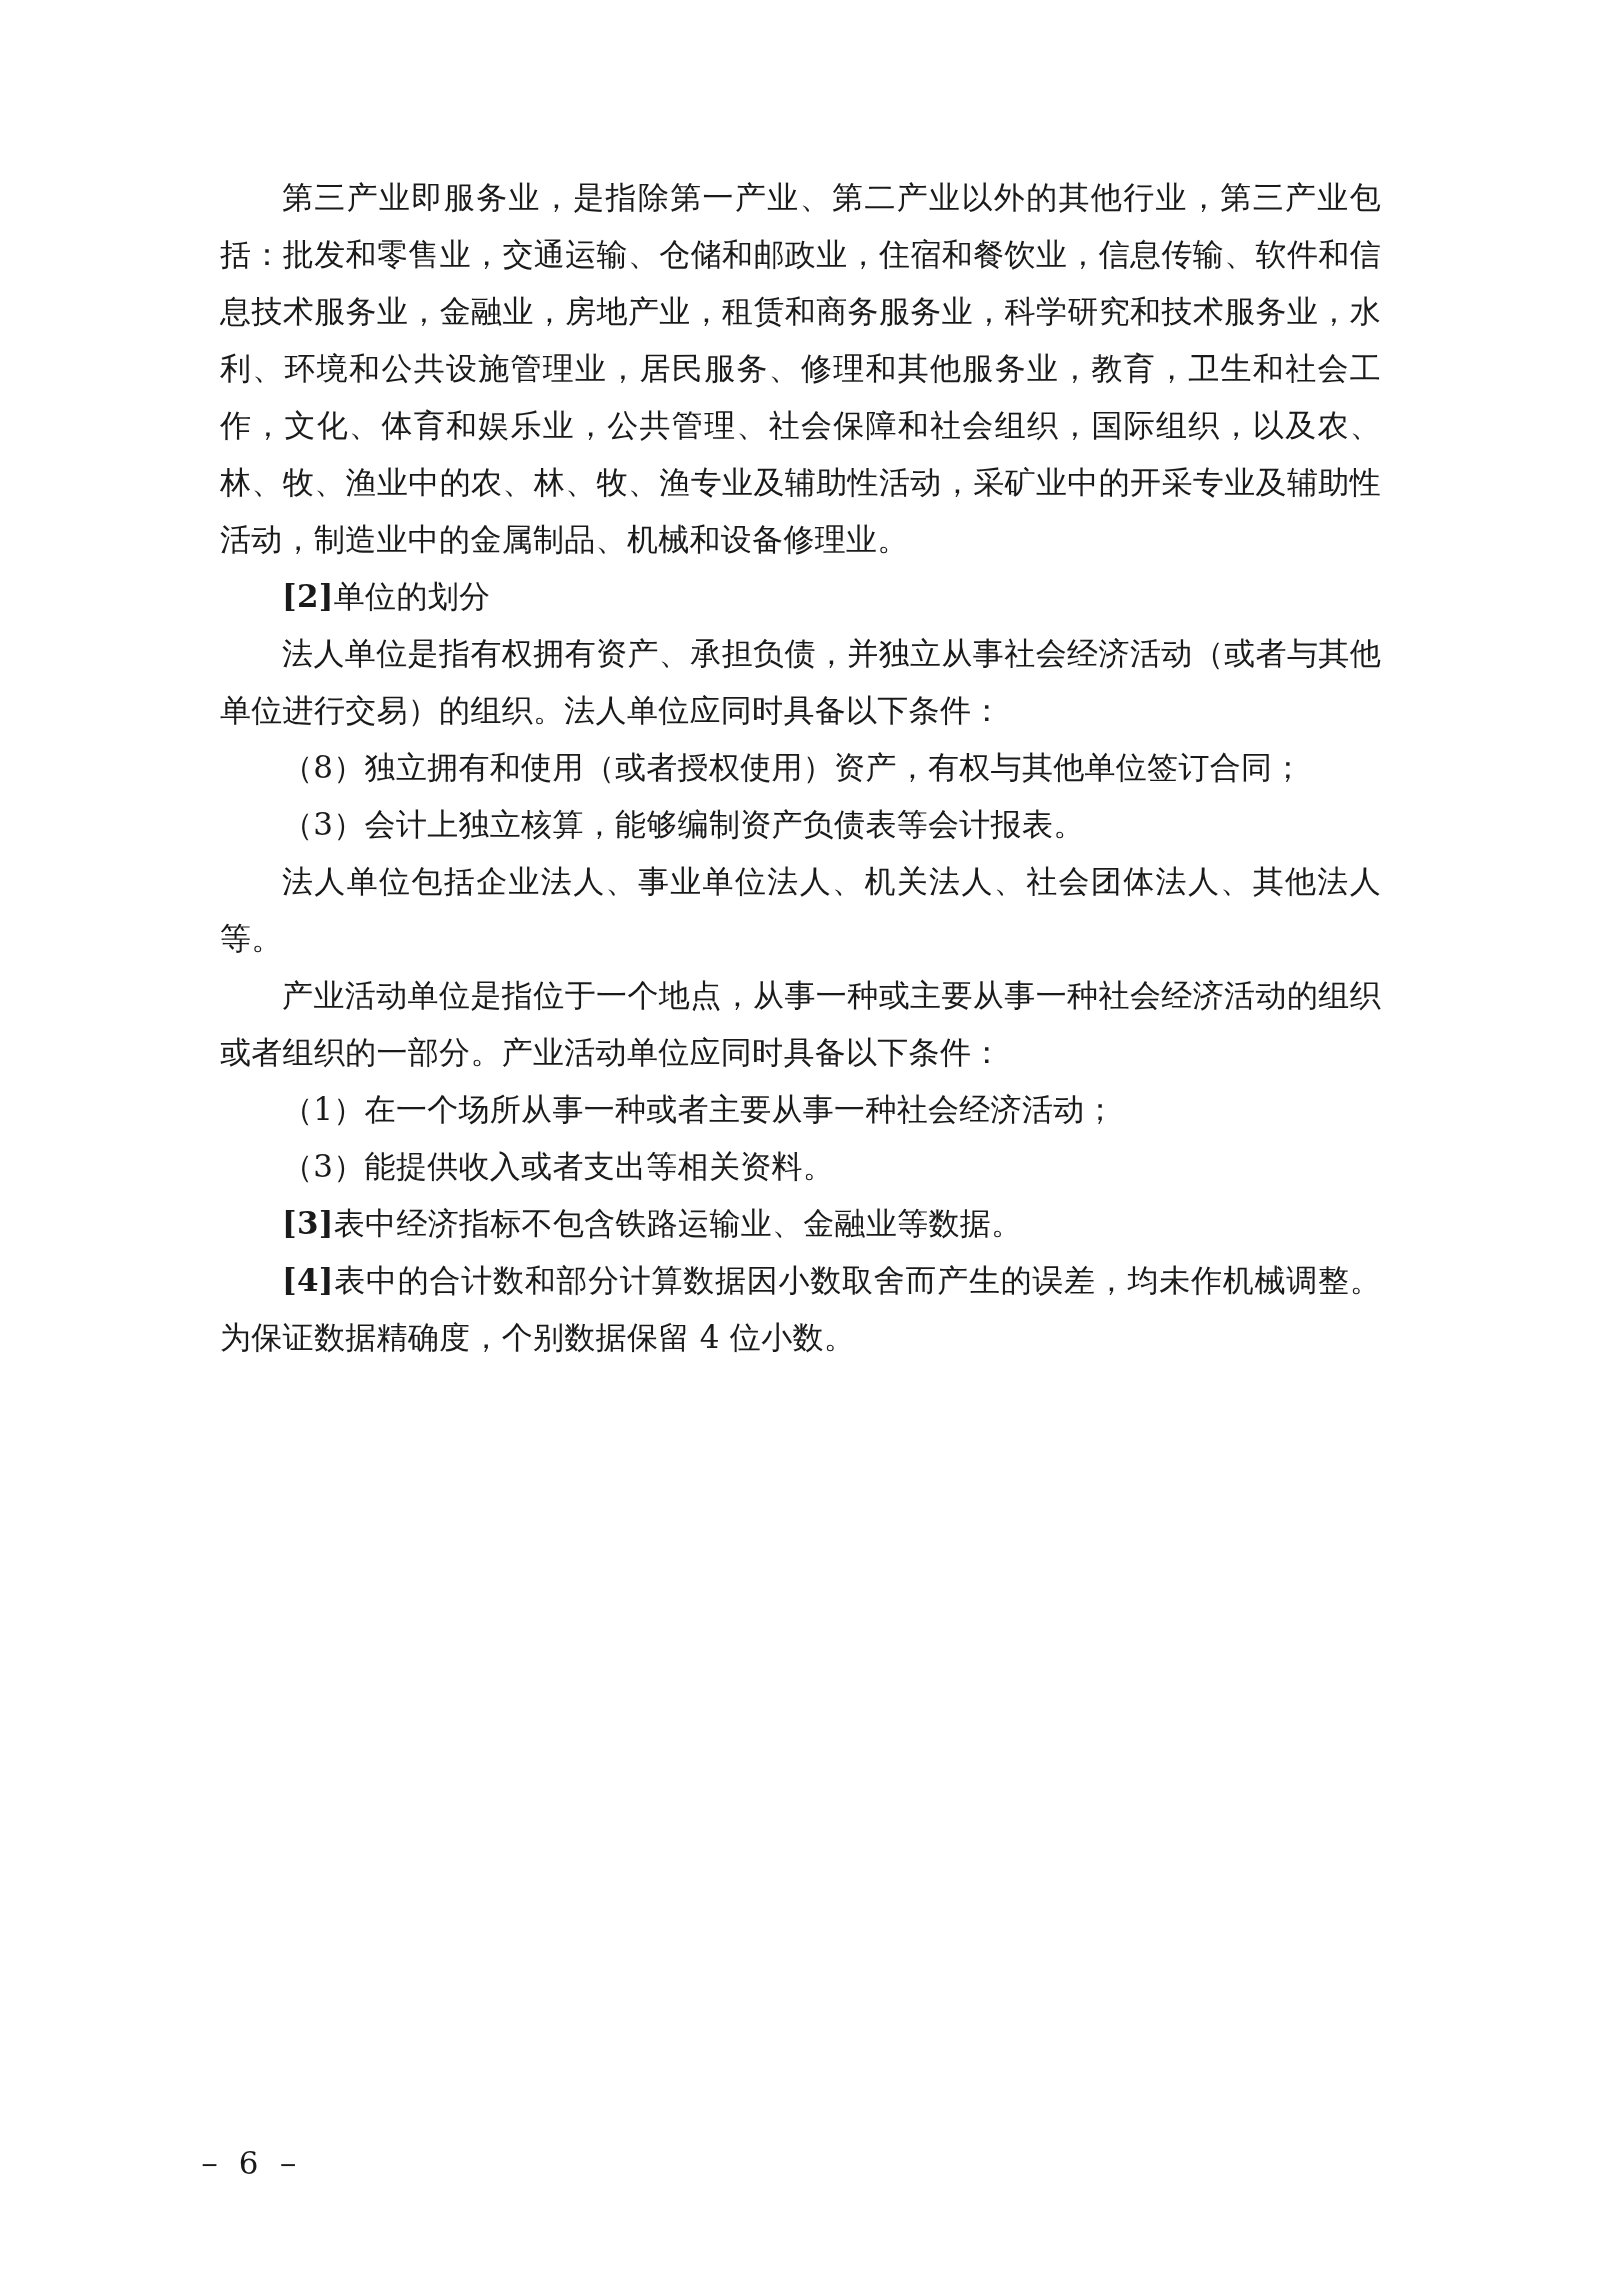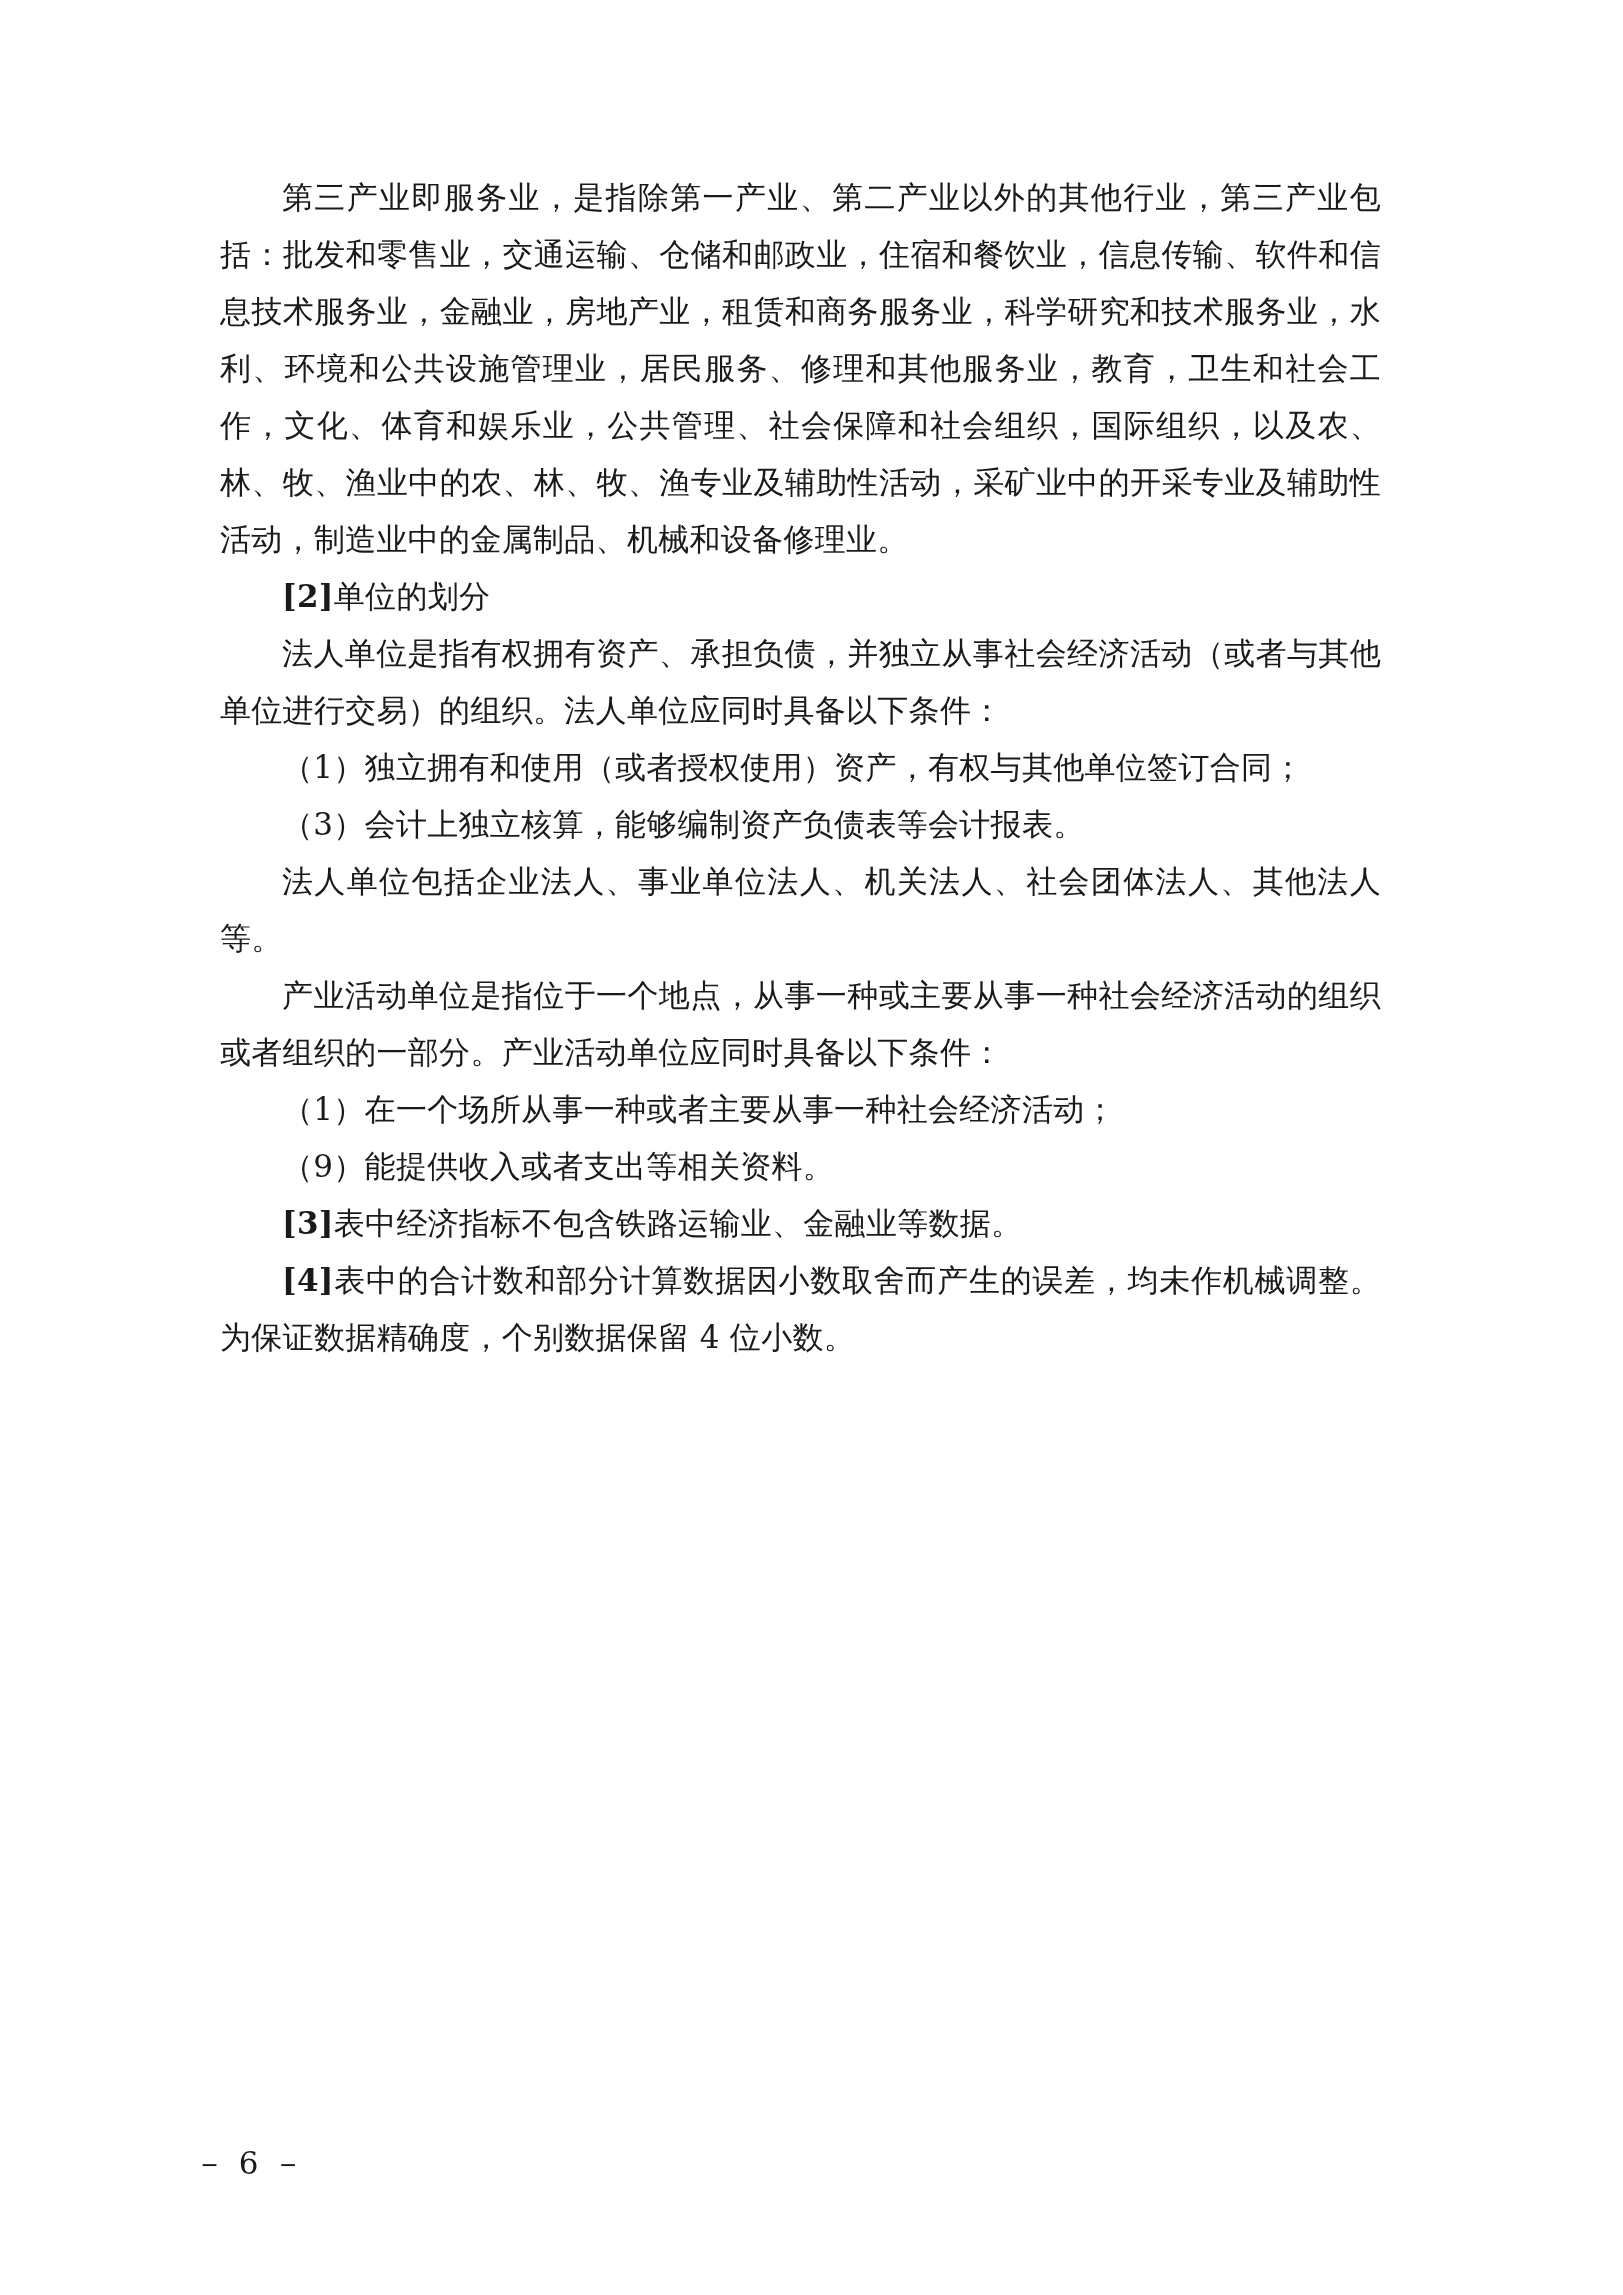--- a/index.html
+++ b/index.html
@@ -62,32 +62,32 @@
 <div class="page">
   <div class="content">
 
     <p class="para indent"><span>第三产业即服务业，是指除第一产业、第二产业以外的其他行业，第三产业包括：批发和零售业，交通运输、仓储和邮政业，住宿和餐饮业，信息传输、软件和信息技术服务业，金融业，房地产业，租赁和商务服务业，科学研究和技术服务业，水利、环境和公共设施管理业，居民服务、修理和其他服务业，教育，卫生和社会工作，文化、体育和娱乐业，公共管理、社会保障和社会组织，国际组织，以及农、林、牧、渔业中的农、林、牧、渔专业及辅助性活动，采矿业中的开采专业及辅助性活动，制造业中的金属制品、机械和设备修理业。</span></p>
 
     <p class="para indent"><span class="bold-marker">[2]</span><span>单位的划分</span></p>
 
     <p class="para indent"><span>法人单位是指有权拥有资产、承担负债，并独立从事社会经济活动（或者与其他单位进行交易）的组织。法人单位应同时具备以下条件：</span></p>
 
 
-    <p class="para indent-sub"><span>（1）独立拥有和使用（或者授权使用）资产，有权与其他单位签订合同；</span></p>
+    <p class="para indent-sub"><span>（8）独立拥有和使用（或者授权使用）资产，有权与其他单位签订合同；</span></p>
 
     <p class="para indent-sub"><span>（3）会计上独立核算，能够编制资产负债表等会计报表。</span></p>
 
     <p class="para indent"><span>法人单位包括企业法人、事业单位法人、机关法人、社会团体法人、其他法人等。</span></p>
 
     <p class="para indent"><span>产业活动单位是指位于一个地点，从事一种或主要从事一种社会经济活动的组织或者组织的一部分。产业活动单位应同时具备以下条件：</span></p>
 
     <p class="para indent-sub"><span>（1）在一个场所从事一种或者主要从事一种社会经济活动；</span></p>
 
 
-    <p class="para indent-sub"><span>（9）能提供收入或者支出等相关资料。</span></p>
+    <p class="para indent-sub"><span>（3）能提供收入或者支出等相关资料。</span></p>
 
     <p class="para indent"><span class="bold-marker">[3]</span><span>表中经济指标不包含铁路运输业、金融业等数据。</span></p>
 
     <p class="para indent"><span class="bold-marker">[4]</span><span>表中的合计数和部分计算数据因小数取舍而产生的误差，均未作机械调整。为保证数据精确度，个别数据保留 4 位小数。</span></p>
 
   </div>
 
   <div class="footer">－ 6 －</div>
 </div>
 

